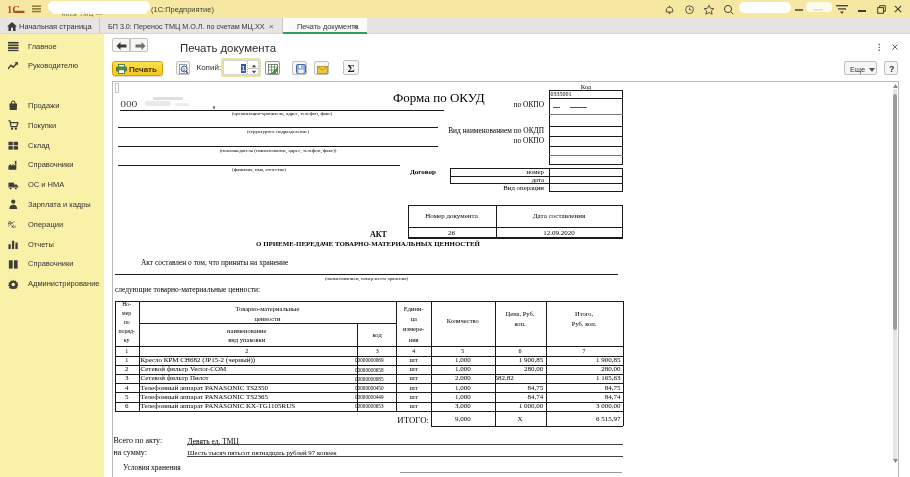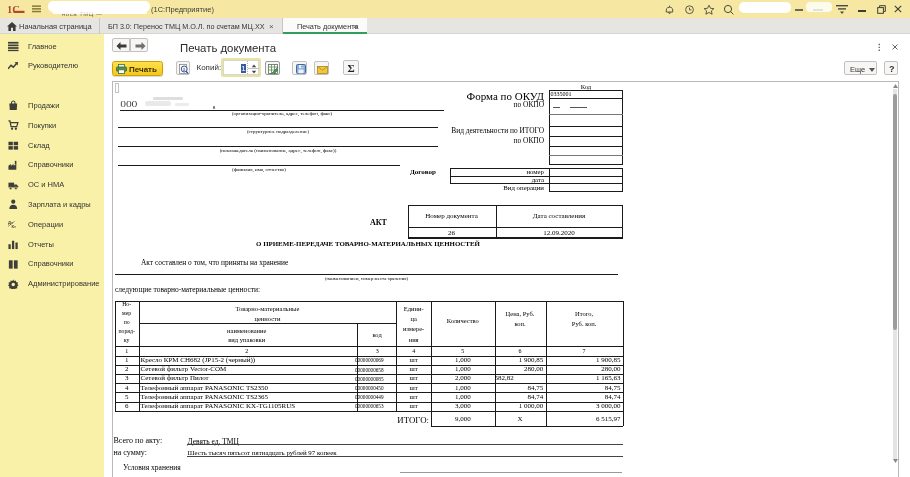--- a/index.html
+++ b/index.html
@@ -305,43 +305,43 @@
   <div class="abs" style="left:435.5px;top:8.3px;width:74.5px;height:75.2px;border:1px solid #1a1a1a;"></div>
   <div class="hl" style="left:435.5px;top:16.4px;width:74.5px;"></div>
   <div class="hl" style="left:435.5px;top:32px;width:74.5px;background:#777;"></div>
   <div class="hl" style="left:435.5px;top:44.4px;width:74.5px;"></div>
   <div class="hl" style="left:435.5px;top:54.2px;width:74.5px;"></div>
   <div class="hl" style="left:435.5px;top:64.1px;width:74.5px;"></div>
   <div class="hl" style="left:435.5px;top:73.3px;width:74.5px;background:#777;"></div>
   <div class="ser" style="left:437.5px;top:9.3px;font-size:6px;">0335001</div>
   <div class="abs" style="left:439.5px;top:24.6px;width:7px;height:0.8px;background:#555;"></div>
   <div class="abs" style="left:456.5px;top:24.6px;width:17px;height:0.8px;background:#555;"></div>
-  <div class="ser" style="left:280px;top:8px;width:151px;text-align:right;font-size:11px;">Форма по ОКУД</div>
+  <div class="ser" style="left:280px;top:8px;width:151px;font-size:13px;">Форма по ОКУД</div>
   <div class="ser" style="left:280px;top:18px;width:151px;text-align:right;font-size:7.4px;">по ОКПО</div>
-  <div class="ser" style="left:280px;top:43.5px;width:151px;text-align:right;font-size:7.4px;">Вид деятельности по ИТОГО</div>
+  <div class="ser" style="left:280px;top:43.5px;width:151px;text-align:right;font-size:7.4px;">Вид наименованием по ОКДП</div>
   <div class="ser" style="left:280px;top:54px;width:151px;text-align:right;font-size:7.4px;">по ОКПО</div>
 
   <div class="ser" style="left:297px;top:86.2px;font-size:7px;font-weight:bold;">Договор</div>
   <div class="abs" style="left:336.5px;top:85.5px;width:173.5px;height:16.1px;border:1px solid #1a1a1a;"></div>
   <div class="hl" style="left:336.5px;top:93.6px;width:173.5px;"></div>
   <div class="vl" style="left:435.5px;top:85.5px;height:24.6px;"></div>
   <div class="abs" style="left:435.5px;top:101.6px;width:74.5px;height:8.5px;border:1px solid #1a1a1a;border-top:none;"></div>
   <div class="ser" style="left:340px;top:86.2px;width:91px;text-align:right;font-size:6.8px;">номер</div>
   <div class="ser" style="left:340px;top:94.3px;width:91px;text-align:right;font-size:6.8px;">дата</div>
   <div class="ser" style="left:340px;top:102.3px;width:91px;text-align:right;font-size:6.8px;">Вид операции</div>
 
   <div class="abs" style="left:294.5px;top:123px;width:215px;height:33px;border:1px solid #1a1a1a;"></div>
   <div class="hl" style="left:294.5px;top:144.5px;width:215px;"></div>
   <div class="vl" style="left:383px;top:123px;height:33px;"></div>
   <div class="abs" style="left:294.5px;top:144.5px;width:215px;height:12.5px;border:1px solid #1a1a1a;"></div>
   <div class="ser" style="left:294.5px;top:129.8px;width:88px;text-align:center;font-size:7px;">Номер документа</div>
   <div class="ser" style="left:383px;top:129.8px;width:126px;text-align:center;font-size:7px;">Дата составления</div>
   <div class="ser" style="left:294.5px;top:146.6px;width:88px;text-align:center;font-size:7px;">26</div>
   <div class="ser" style="left:383px;top:146.6px;width:126px;text-align:center;font-size:7px;">12.09.2020</div>
-  <div class="ser" style="left:257px;top:136px;font-size:8px;font-weight:bold;">АКТ</div>
+  <div class="ser" style="left:257px;top:148px;font-size:8px;font-weight:bold;">АКТ</div>
   <div class="ser" style="left:0;top:157.5px;width:510px;text-align:center;font-size:6.9px;font-weight:bold;">О ПРИЕМЕ-ПЕРЕДАЧЕ ТОВАРНО-МАТЕРИАЛЬНЫХ ЦЕННОСТЕЙ</div>
 
   <div class="ser" style="left:28px;top:176px;font-size:7.4px;">Акт составлен о том, что приняты на хранение</div>
   <div class="hl" style="left:2px;top:192.1px;width:503px;"></div>
   <div class="ser" style="left:2px;top:194px;width:503px;text-align:center;font-size:4.8px;">(наименованием, номер места хранения)</div>
   <div class="ser" style="left:2px;top:202.8px;font-size:7.5px;">следующие товарно-материальные ценности:</div>
 
   <div id="itable">
   <div class="hl" style="left:1.8px;top:218.8px;width:507.9px;"></div>
   <div class="hl" style="left:25.5px;top:241.2px;width:257.8px;"></div>

